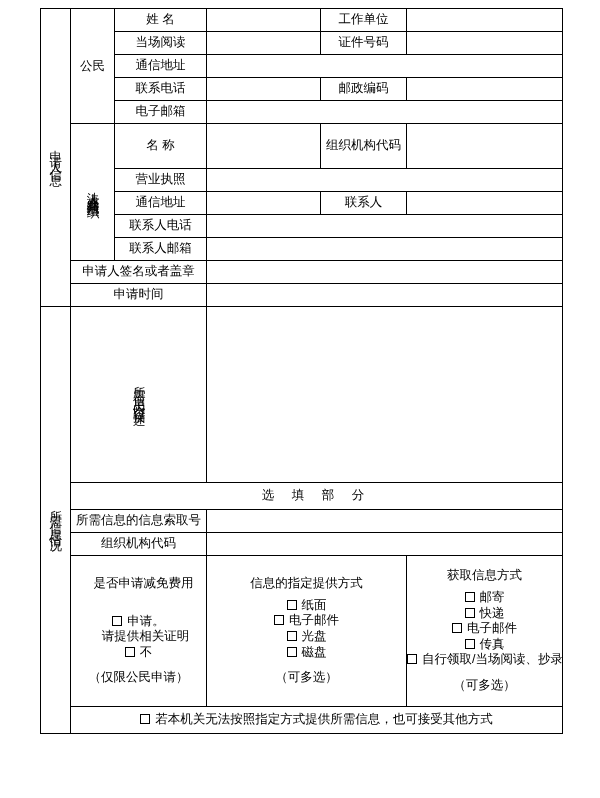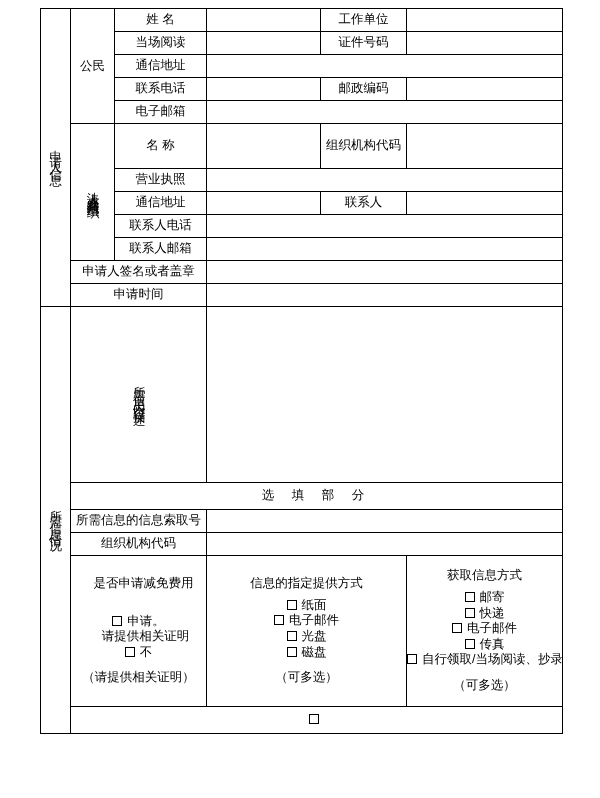--- a/index.html
+++ b/index.html
@@ -238,21 +238,21 @@
       <tr>
         <td class="chk-block" colspan="2">
           <div class="fee-head">是否申请减免费用</div>
           <div class="chk-line" style="margin-top:22px">
             <span class="box"></span><span>申请。</span>
           </div>
           <div class="chk-line indent">请提供相关证明</div>
           <div class="chk-line">
             <span class="box"></span><span>不</span>
           </div>
-          <div class="chk-line note">（请提供相关证明）</div>
+          <div class="chk-line note">（仅限公民申请）</div>
         </td>
 
         <td class="chk-block" colspan="2">
           <div class="hdr">信息的指定提供方式</div>
           <div class="chk-line">
             <span class="box"></span><span>纸面</span>
           </div>
           <div class="chk-line">
             <span class="box"></span><span>电子邮件</span>
           </div>
@@ -281,18 +281,18 @@
           </div>
           <div class="chk-line">
             <span class="box"></span><span>自行领取/当场阅读、抄录</span>
           </div>
           <div class="chk-line note">（可多选）</div>
         </td>
       </tr>
 
       <tr>
         <td class="bottom-note" colspan="5">
-          <span class="box"></span>
+          <span class="box"></span><span>若本机关无法按照指定方式提供所需信息，也可接受其他方式</span>
         </td>
       </tr>
     </tbody>
   </table>
 </div>
 
 </body></html>

